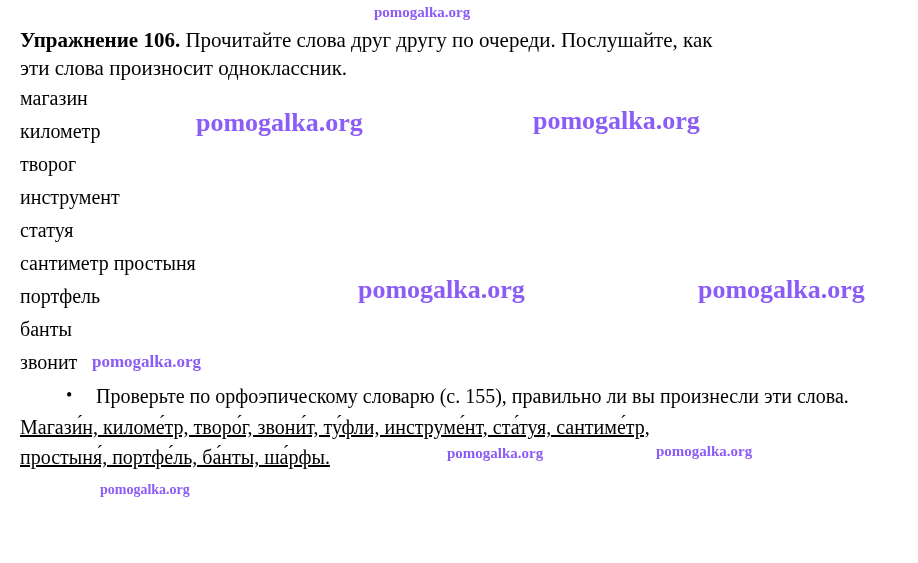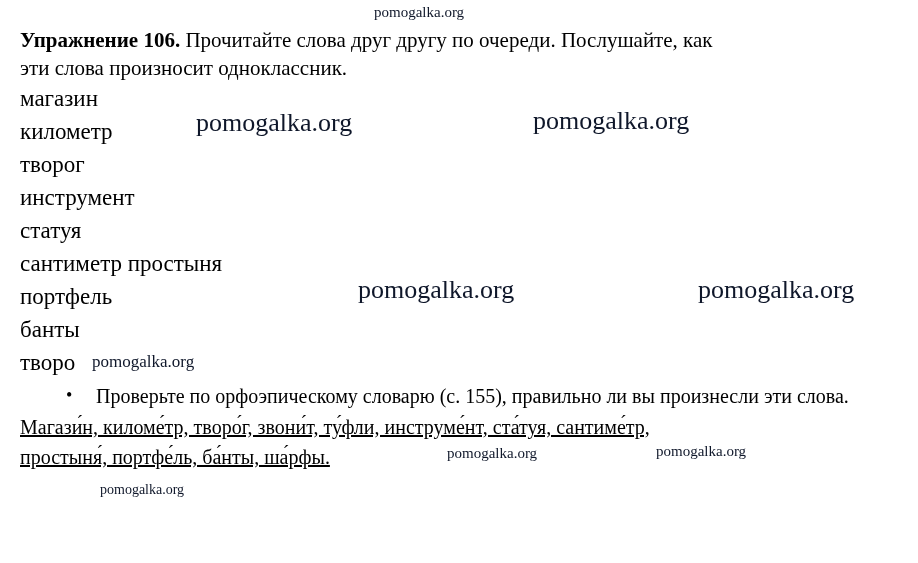--- a/index.html
+++ b/index.html
@@ -18,22 +18,22 @@
   .page {
     position: relative;
     width: 918px;
     height: 563px;
   }
 
   
   .wm {
     position: absolute;
     font-family: "Liberation Serif", serif;
-    font-weight: normal;
-    color: #0f172a;
+    font-weight: bold;
+    color: #8b5cf6;
     white-space: nowrap;
     pointer-events: none;
     z-index: 5;
   }
   .wm-top      { left: 374px; top: 4px;   font-size: 15px; }
   .wm-a        { left: 196px; top: 108px; font-size: 26px; }
   .wm-b        { left: 533px; top: 106px; font-size: 26px; }
   .wm-c        { left: 358px; top: 275px; font-size: 26px; }
   .wm-d        { left: 698px; top: 275px; font-size: 26px; }
   .wm-e        { left: 92px;  top: 352px; font-size: 17px; }
@@ -56,21 +56,21 @@
   }
   .task-num {
     font-weight: bold;
   }
   .word-list {
     margin: 0;
     padding: 0;
     list-style: none;
   }
   .word-list li {
-    font-size: 23px;
+    font-size: 20px;
     line-height: 33px;
     white-space: pre;
   }
   .bullets {
     margin: 4px 0 0 0;
     padding: 0 0 0 46px;
     list-style: none;
   }
   .bullets li {
     position: relative;
@@ -120,21 +120,21 @@
 
     <ul class="word-list">
       <li>магазин</li>
       <li>километр</li>
       <li>творог</li>
       <li>инструмент</li>
       <li>статуя</li>
       <li>сантиметр простыня</li>
       <li>портфель</li>
       <li>банты</li>
-      <li>творо</li>
+      <li>звонит</li>
     </ul>
 
     <ul class="bullets">
       <li>Проверьте по орфоэпическому словарю (с. 155), правильно ли вы произнесли эти слова.</li>
     </ul>
 
     <div class="answer">
       <div><span class="u">Магази́н, киломе́тр, творо́г, звони́т, ту́фли, инструме́нт, ста́туя, сантиме́тр,</span></div>
       <div><span class="u">простыня́, портфе́ль, ба́нты, ша́рфы.</span></div>
     </div>

